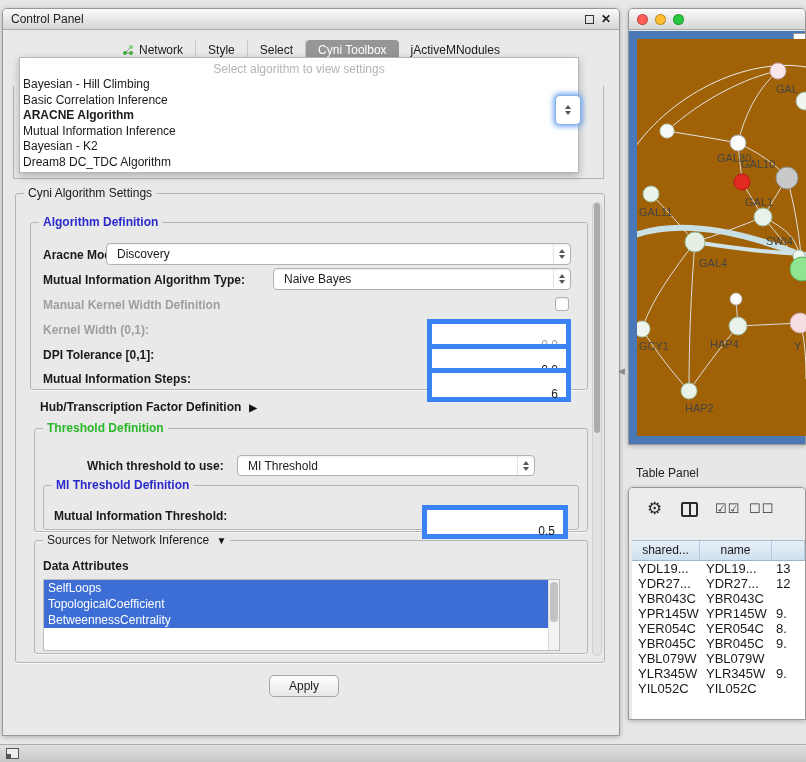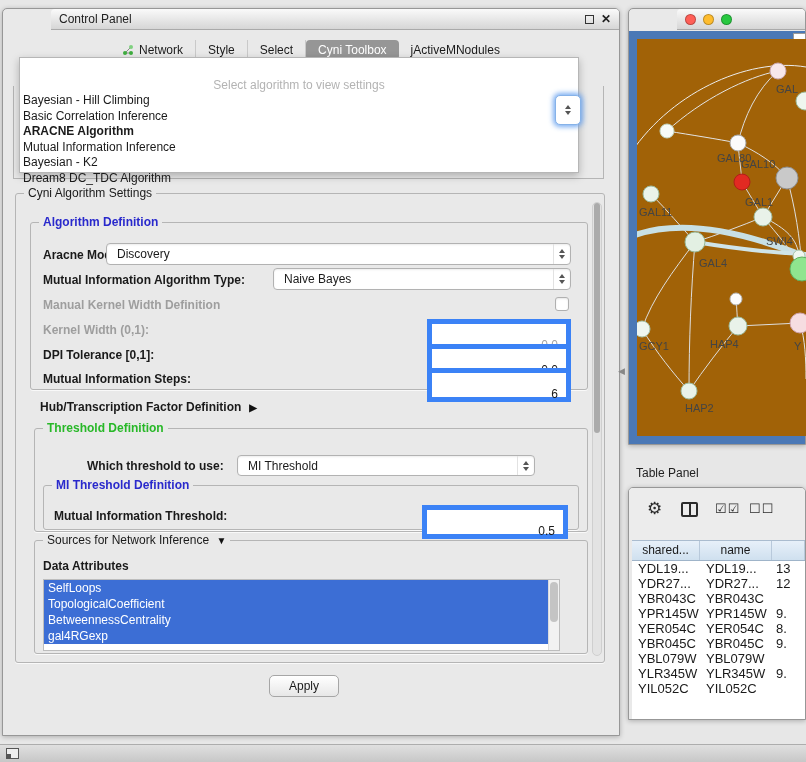--- a/index.html
+++ b/index.html
@@ -13,39 +13,39 @@
   
   .window {
     position:absolute; background:#e9e9e9;
     border:1px solid #979797; border-radius:5px 5px 0 0;
     box-shadow:0 1px 5px rgba(0,0,0,.25);
   }
   .titlebar {
     position:absolute; left:0; top:0; right:0; height:21px;
     background:linear-gradient(#fafafa,#d6d6d6);
     border-bottom:1px solid #aaa; border-radius:4px 4px 0 0;
-    display:flex; align-items:center; padding:0 8px;margin-left:48px;
+    display:flex; align-items:center; padding:0 8px;
   }
   .titlebar .ttext { font-size:12px; color:#222; }
   .winbtns { margin-left:auto; display:flex; align-items:center; gap:7px; }
   .float-btn { width:9px; height:9px; border:1.5px solid #333; background:transparent; }
   .close-btn { font-weight:bold; font-size:12px; color:#222; line-height:10px; }
 
   
   .tabs-row { position:absolute; top:29px; left:0; right:0; height:23px;
     display:flex; justify-content:center; align-items:center; }
   .tab { padding:3px 12px; white-space:nowrap; border-right:1px solid #c9c9c9; display:flex; align-items:center; gap:5px;}
   .tab:last-child { border-right:none; }
   .tab.active { background:#969696; color:#fff; border-radius:4px; border-right:none; }
 
   
   .popup {
     position:absolute; left:16px; top:48px; width:560px; height:116px;
     background:#fff; border:1px solid #b6b6b6; z-index:30;
-    box-shadow:0 3px 8px rgba(0,0,0,.25); padding-top:20px;
+    box-shadow:0 3px 8px rgba(0,0,0,.25); padding-top:4px;
   }
   .popup-ph { height:15px; line-height:15px; text-align:center; color:#b3b3b3; }
   .popup-item { height:15.5px; line-height:15.5px; padding-left:3px; white-space:nowrap; }
   .popup-item.sel { font-weight:bold; }
   .combo-frag {
     position:absolute; left:552px; top:86px; width:26px; height:30px; z-index:31;
     background:#fff; border:1px solid #86b2e8; border-radius:5px;
     box-shadow:0 0 5px 2px rgba(100,160,240,.85);
     display:flex; flex-direction:column; align-items:center; justify-content:center; gap:2px;
   }
@@ -270,21 +270,20 @@
       <div class="gb" style="left:18px; top:346px; width:554px; height:114px;">
         <span class="gb-title t-bold"><span>Sources for Network Inference</span> <span class="tri-glyph" style="margin-left:4px;">▼</span></span>
 
         <span class="blabel" style="left:8px; top:18px;">Data Attributes</span>
 
         <div class="listbox" style="left:8px; top:38px; width:517px; height:72px;">
           <div style="margin-right:11px;">
               <div class="attr-item selected">SelfLoops</div>
               <div class="attr-item selected">TopologicalCoefficient</div>
               <div class="attr-item selected">BetweennessCentrality</div>
-              <div class="attr-item selected">gal4RGexp</div>
             </div>
           <div class="lb-scroll">
               <div class="lb-thumb"></div>
             </div>
         </div>
       </div>
     </div>
 
     <div class="apply-btn">Apply</div>
 

